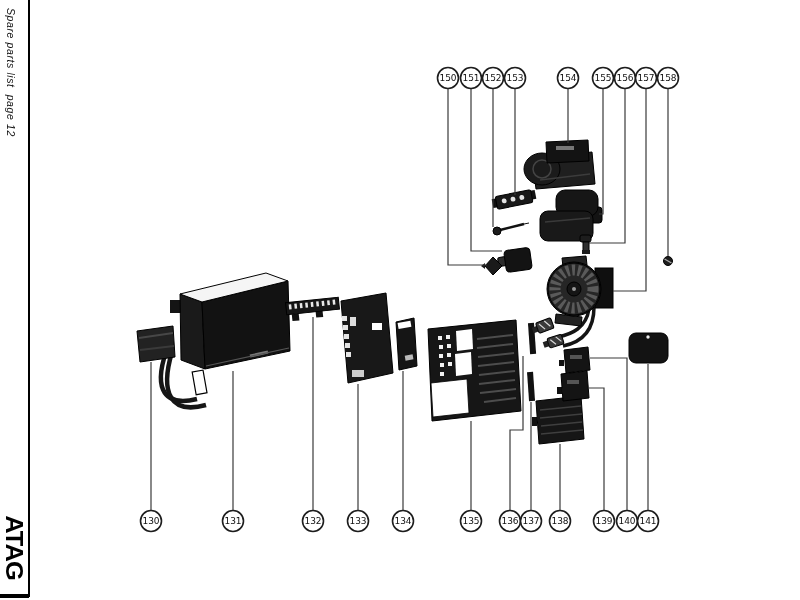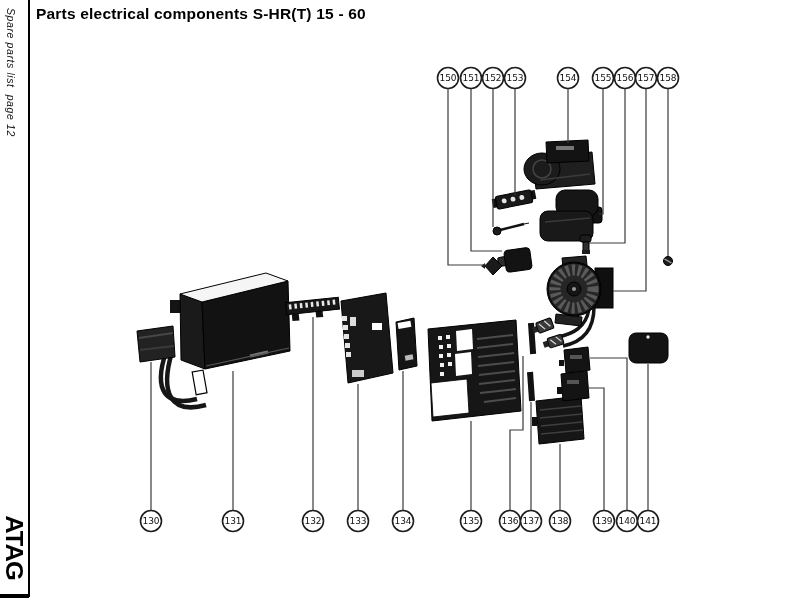--- a/index.html
+++ b/index.html
@@ -19,21 +19,20 @@
   #callouts text{font-family:"DejaVu Sans",sans-serif;font-size:9px;fill:#111;text-anchor:middle;}
 </style>
 </head>
 <body>
 
 <div class="page">
   <div class="vrule"></div>
   <div class="bottom-bar"></div>
   <div class="sidebar-label">Spare parts list  page 12</div>
   <div class="brand">ATAG</div>
-  <h1 class="title">Parts electrical components S-HR(T) 15 - 60</h1>
 
   <svg id="diagram" width="800" height="600" viewBox="0 0 800 600" xmlns="http://www.w3.org/2000/svg">
 
     <g>
       <path d="M169,344 C153,384 160,408 197,399" fill="none" stroke="#161616" stroke-width="4.5"></path>
       <path d="M172,352 C160,392 170,415 206,405" fill="none" stroke="#161616" stroke-width="4.5"></path>
       <rect x="194" y="371" width="11" height="23" fill="#fff" stroke="#000" stroke-width="1.2" transform="rotate(-10 199 382)"></rect>
       <polygon points="137,331 173,326 175,357 140,362" fill="#222" stroke="#000"></polygon>
       <line x1="139" y1="338" x2="173" y2="333" stroke="#474747" stroke-width="2"></line>
       <line x1="140" y1="350" x2="174" y2="346" stroke="#3a3a3a" stroke-width="2"></line>

